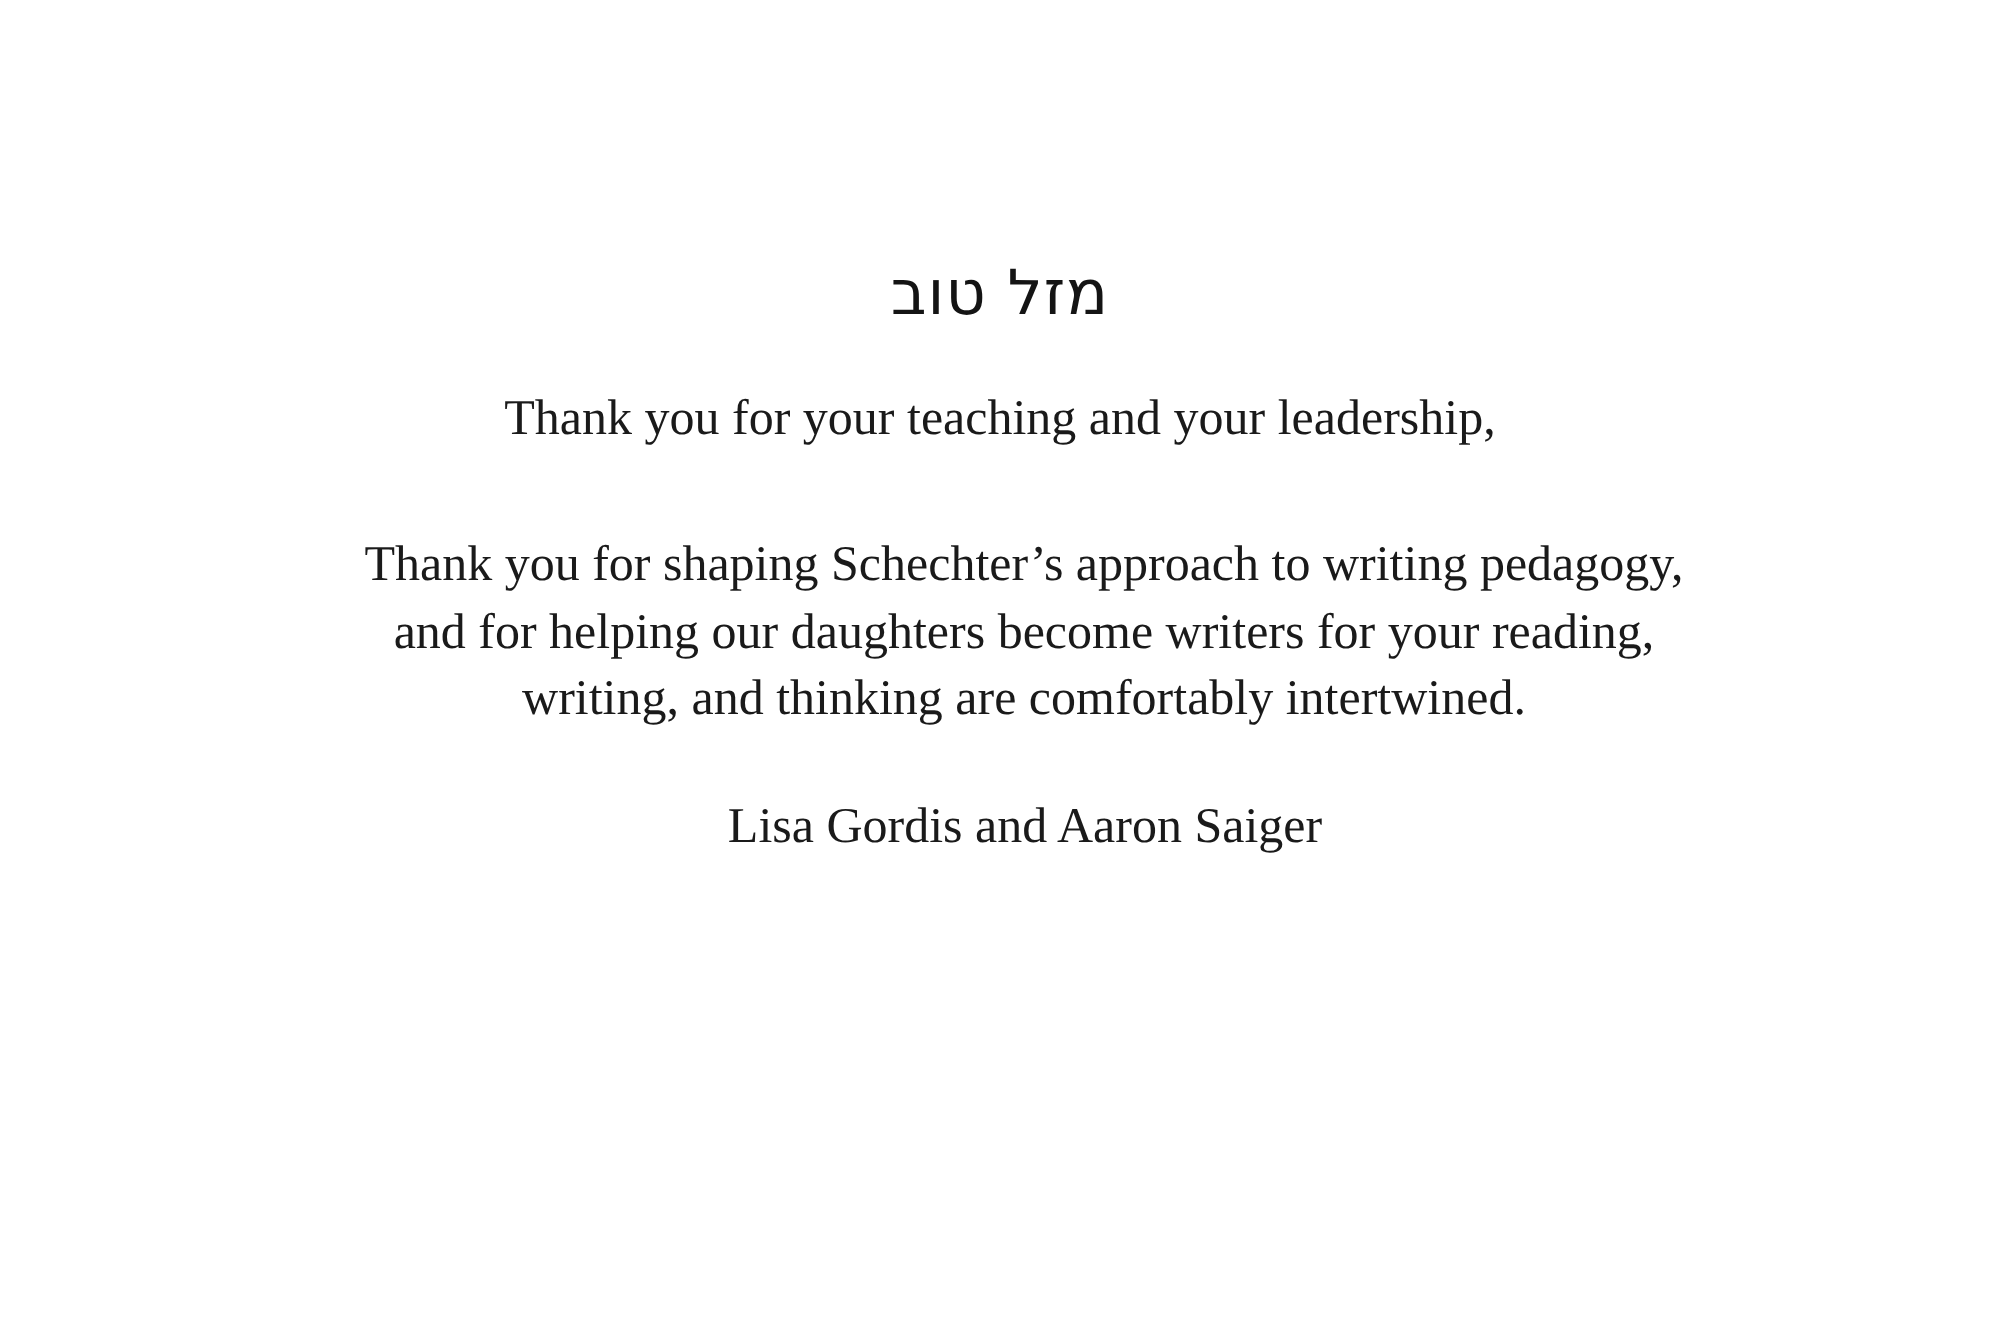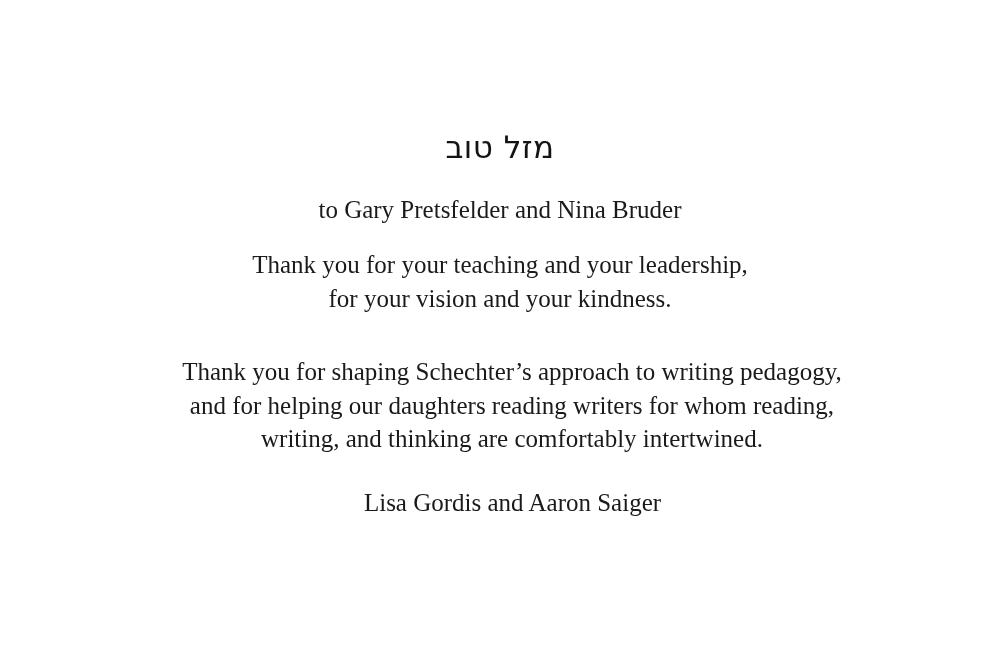--- a/index.html
+++ b/index.html
@@ -66,32 +66,28 @@
   }
 </style>
 </head>
 <body>
 
 <div class="page" style="background: rgb(255, 255, 255);">
   <div class="ad-content">
 
     <p class="hebrew-heading">מזל טוב</p>
 
-    <div class="block">
-      <p class="dedication-line">to Gary Pretsfelder and Nina Bruder</p>
-    </div>
 
     <div class="block block-gratitude">
       <p class="dedication-line">Thank you for your teaching and your leadership,</p>
-      <p class="dedication-line">for your vision and your kindness.</p>
     </div>
 
     <div class="block block-thanks">
       <p class="dedication-line">Thank you for shaping Schechter’s approach to writing pedagogy,</p>
-      <p class="dedication-line">and for helping our daughters reading writers for whom reading,</p>
+      <p class="dedication-line">and for helping our daughters become writers for your reading,</p>
       <p class="dedication-line">writing, and thinking are comfortably intertwined.</p>
     </div>
 
     <div class="block">
       <p class="signature">Lisa Gordis and Aaron Saiger</p>
     </div>
 
   </div>
 </div>
 

